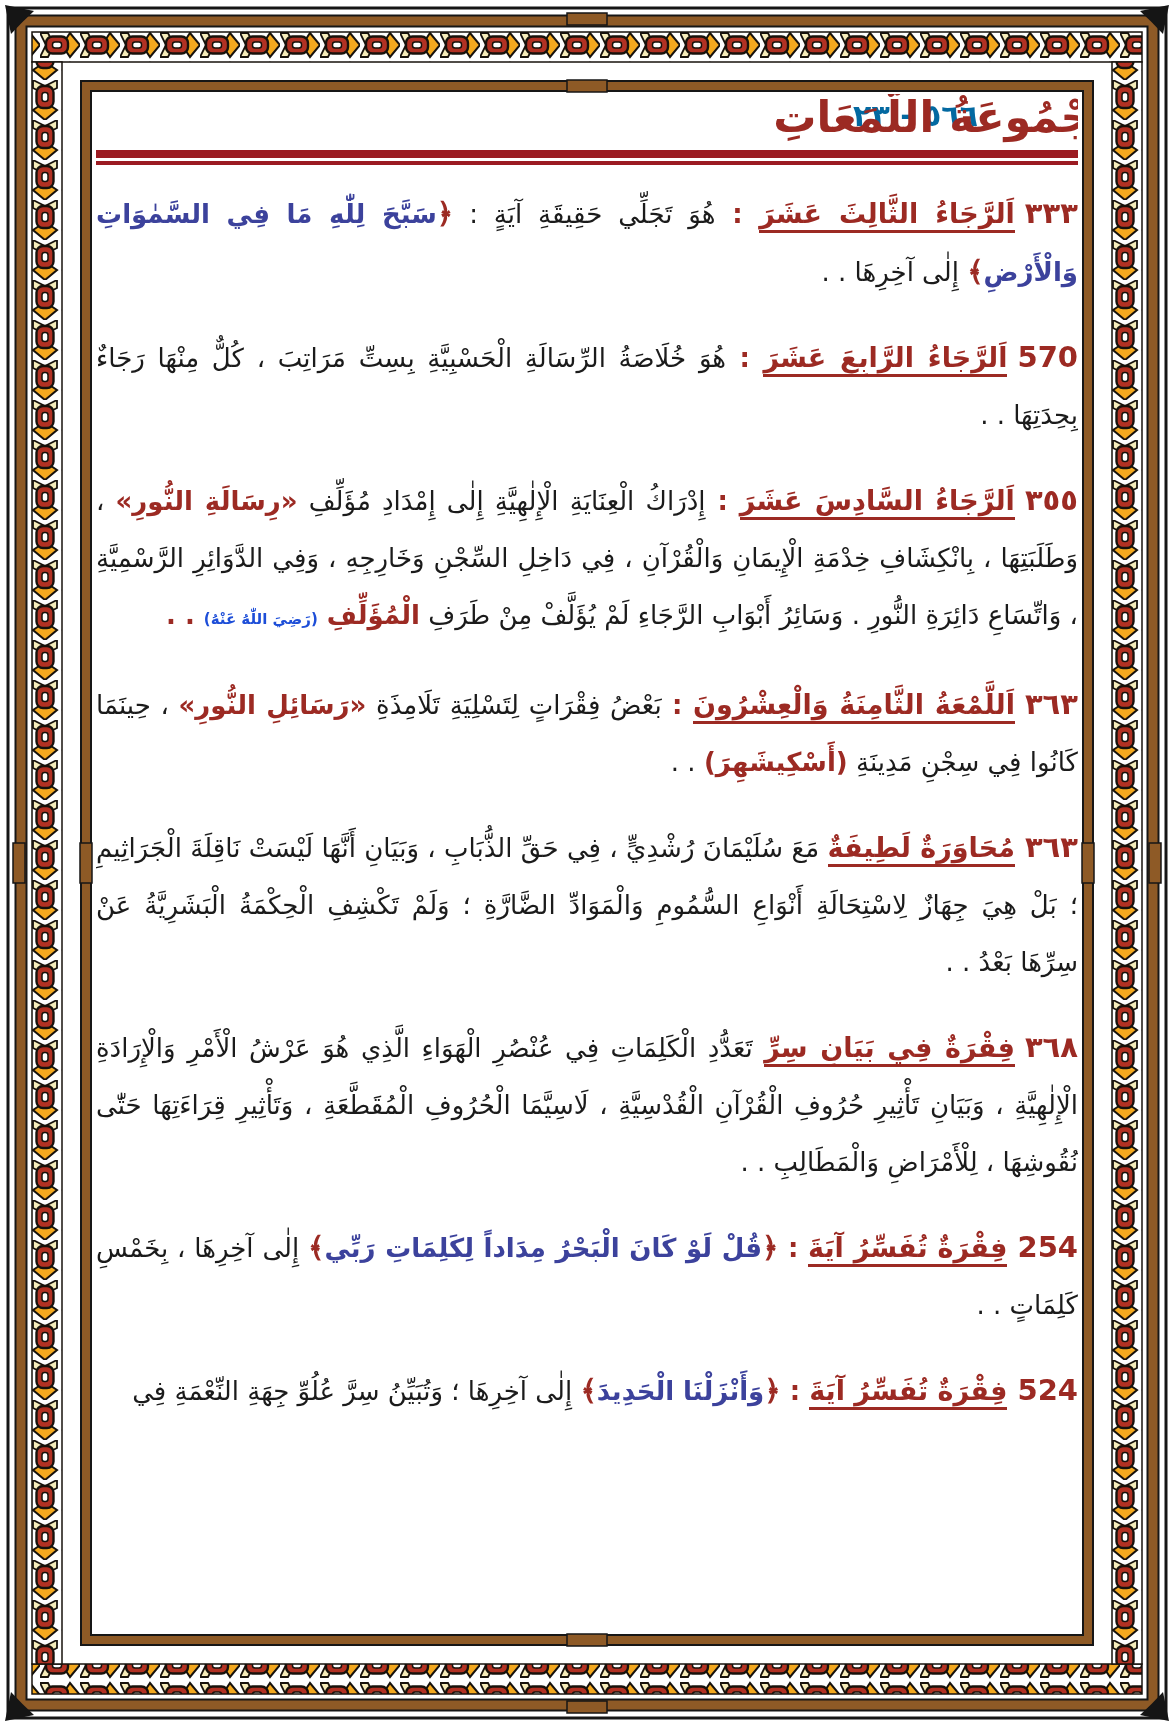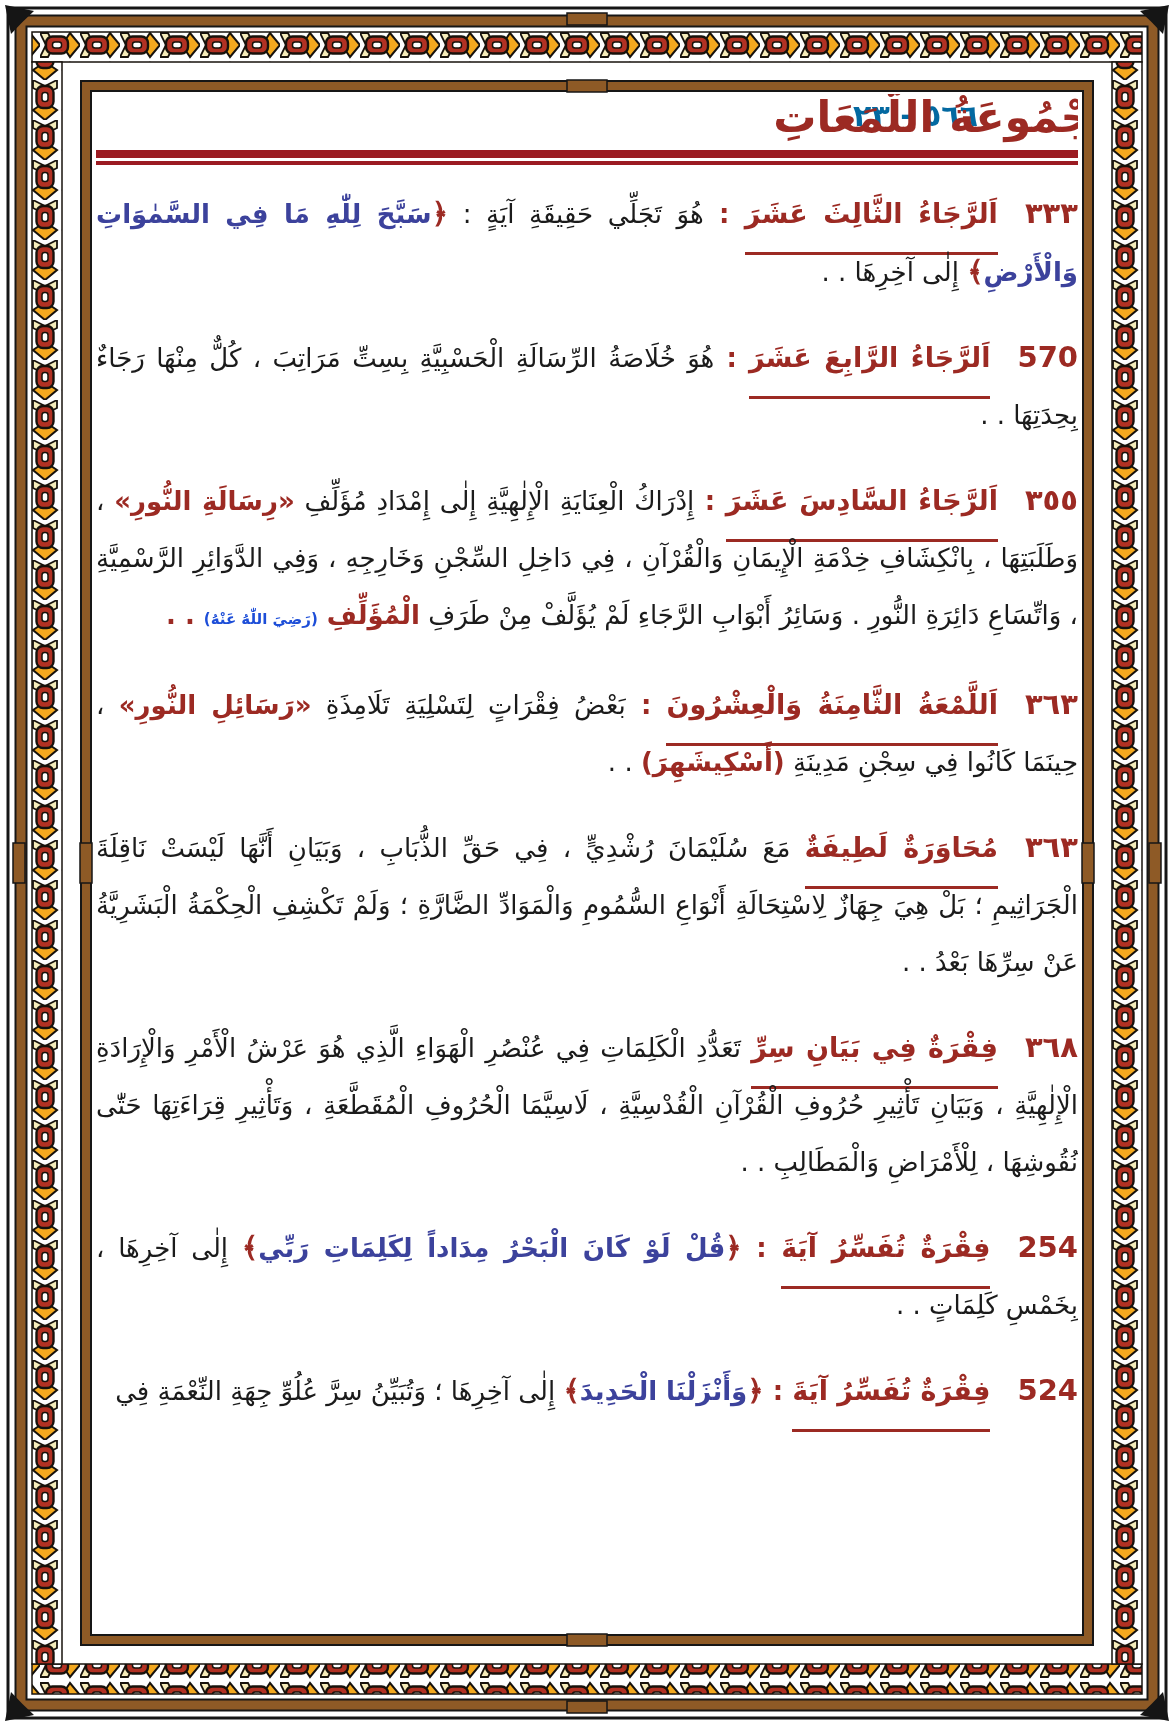--- a/index.html
+++ b/index.html
@@ -13,23 +13,23 @@
   .hdr-title{font-size:43px;font-weight:bold;color:#9c2a23;text-align:right;
              line-height:46px;transform:translateX(40px);}
   .hdr-num{position:absolute;top:4px;right:100px;font-size:30px;font-weight:bold;
            color:#0369a1;letter-spacing:2px;}
   .rule{margin-top:10px;}
   .rule-a{height:8px;background:#9b1b22;}
   .rule-b{height:4px;background:#9b1b22;margin-top:3px;}
 
   .entries{margin-top:20px;}
   .entry{font-size:26px;line-height:57px;text-align:justify;margin-bottom:28px;}
-  .num{color:#9c2a23;font-weight:bold;font-size:29px;margin-left:27px;white-space:nowrap;}
+  .num{color:#9c2a23;font-weight:bold;font-size:29px;margin-left:10px;white-space:nowrap;}
   .seg-title{color:#9c2a23;font-weight:bold;font-size:27px;
-             border-bottom:3px solid #9c2a23;padding-bottom:23px;}
+             border-bottom:3px solid #9c2a23;padding-bottom:1px;}
   .seg-colon{color:#9c2a23;font-weight:bold;}
   .seg-text{color:#1b1b1b;}
   .seg-red{color:#9c2a23;font-weight:bold;}
   .seg-quran{color:#3c429c;font-weight:bold;}
   .seg-bracket{color:#9c2a23;font-weight:bold;font-size:28px;}
   .seg-honorific{color:#1d4ed8;font-weight:bold;font-size:15px;}
 
   
   .frame{position:absolute;inset:0;pointer-events:none;z-index:5;}
 </style>

